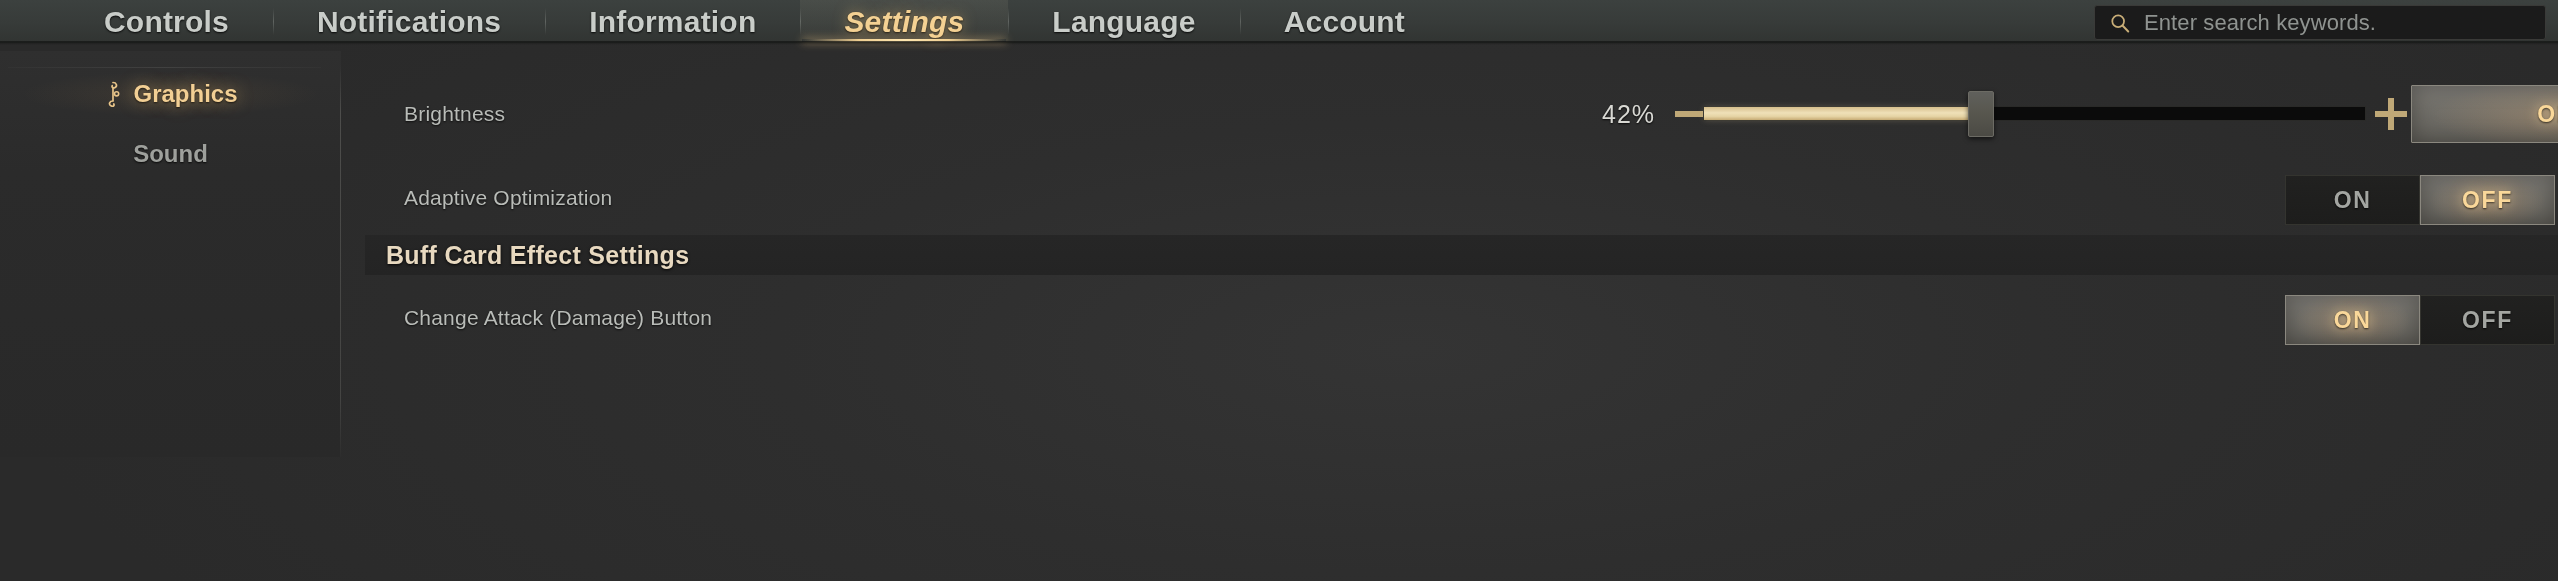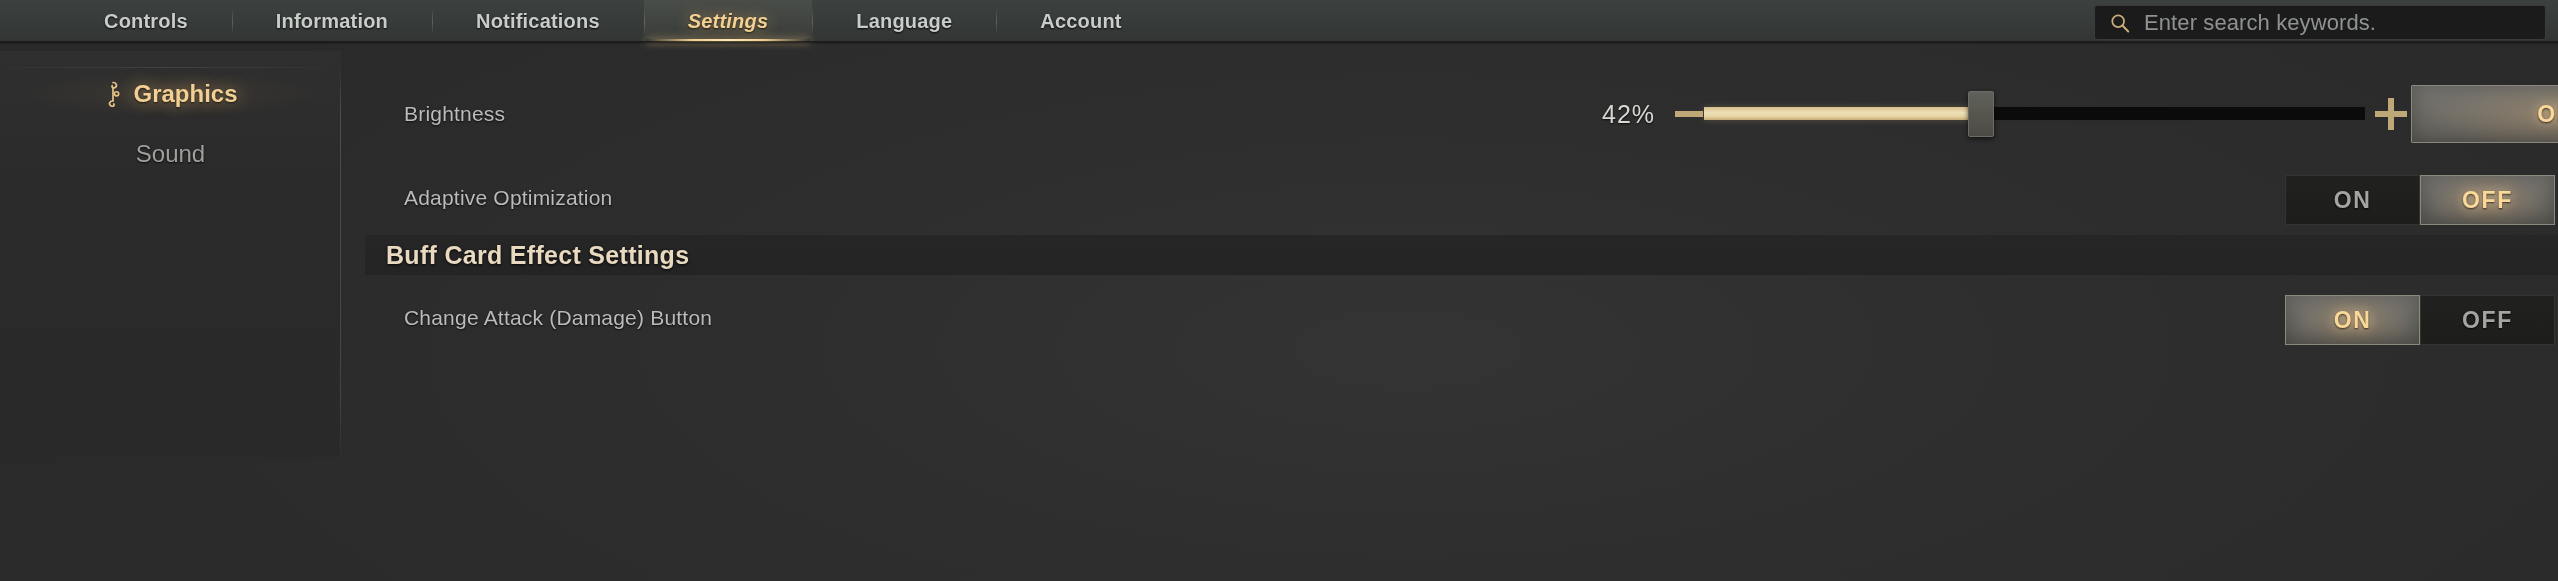--- a/index.html
+++ b/index.html
@@ -45,21 +45,21 @@
     height: 43px;
     display: flex;
     align-items: stretch;
   }
   .tab {
     position: relative;
     display: flex;
     align-items: center;
     justify-content: center;
     padding: 12px 44px;
-    font-size: 20px;
+    font-size: 30px;
     font-weight: 700;
     letter-spacing: .2px;
     color: #c9cdc9;
     text-shadow: 0 1px 2px rgba(0,0,0,.85);
     cursor: pointer;
     white-space: nowrap;
   }
   .tab + .tab::before {
     content: "";
     position: absolute;
@@ -133,21 +133,21 @@
     width: 341px;
     height: 46px;
     display: flex;
     align-items: center;
     justify-content: center;
     gap: 10px;
     cursor: pointer;
   }
   .side-item .side-label {
     font-size: 24px;
-    font-weight: 400;
+    font-weight: 700;
     color: #9ea09c;
     text-shadow: 0 1px 2px rgba(0,0,0,.8);
     white-space: nowrap;
   }
   .side-item.active .side-label {
     color: #f2cf94;
     font-weight: 700;
     text-shadow: 0 0 16px rgba(238,194,120,.55), 0 1px 2px rgba(0,0,0,.85);
   }
   .side-item.active {
@@ -285,24 +285,24 @@
 <body>
 
 <div id="app">
 
   <div class="topbar">
     <div class="tabs">
       <div class="tab">
         <span>Controls</span>
       </div>
       <div class="tab">
+        <span>Notifications</span>
+      </div>
+      <div class="tab">
         <span>Information</span>
-      </div>
-      <div class="tab">
-        <span>Notifications</span>
       </div>
       <div class="tab active">
         <span>Settings</span>
         <span class="tab-underline"></span>
       </div>
       <div class="tab">
         <span>Language</span>
       </div>
       <div class="tab">
         <span>Account</span>

